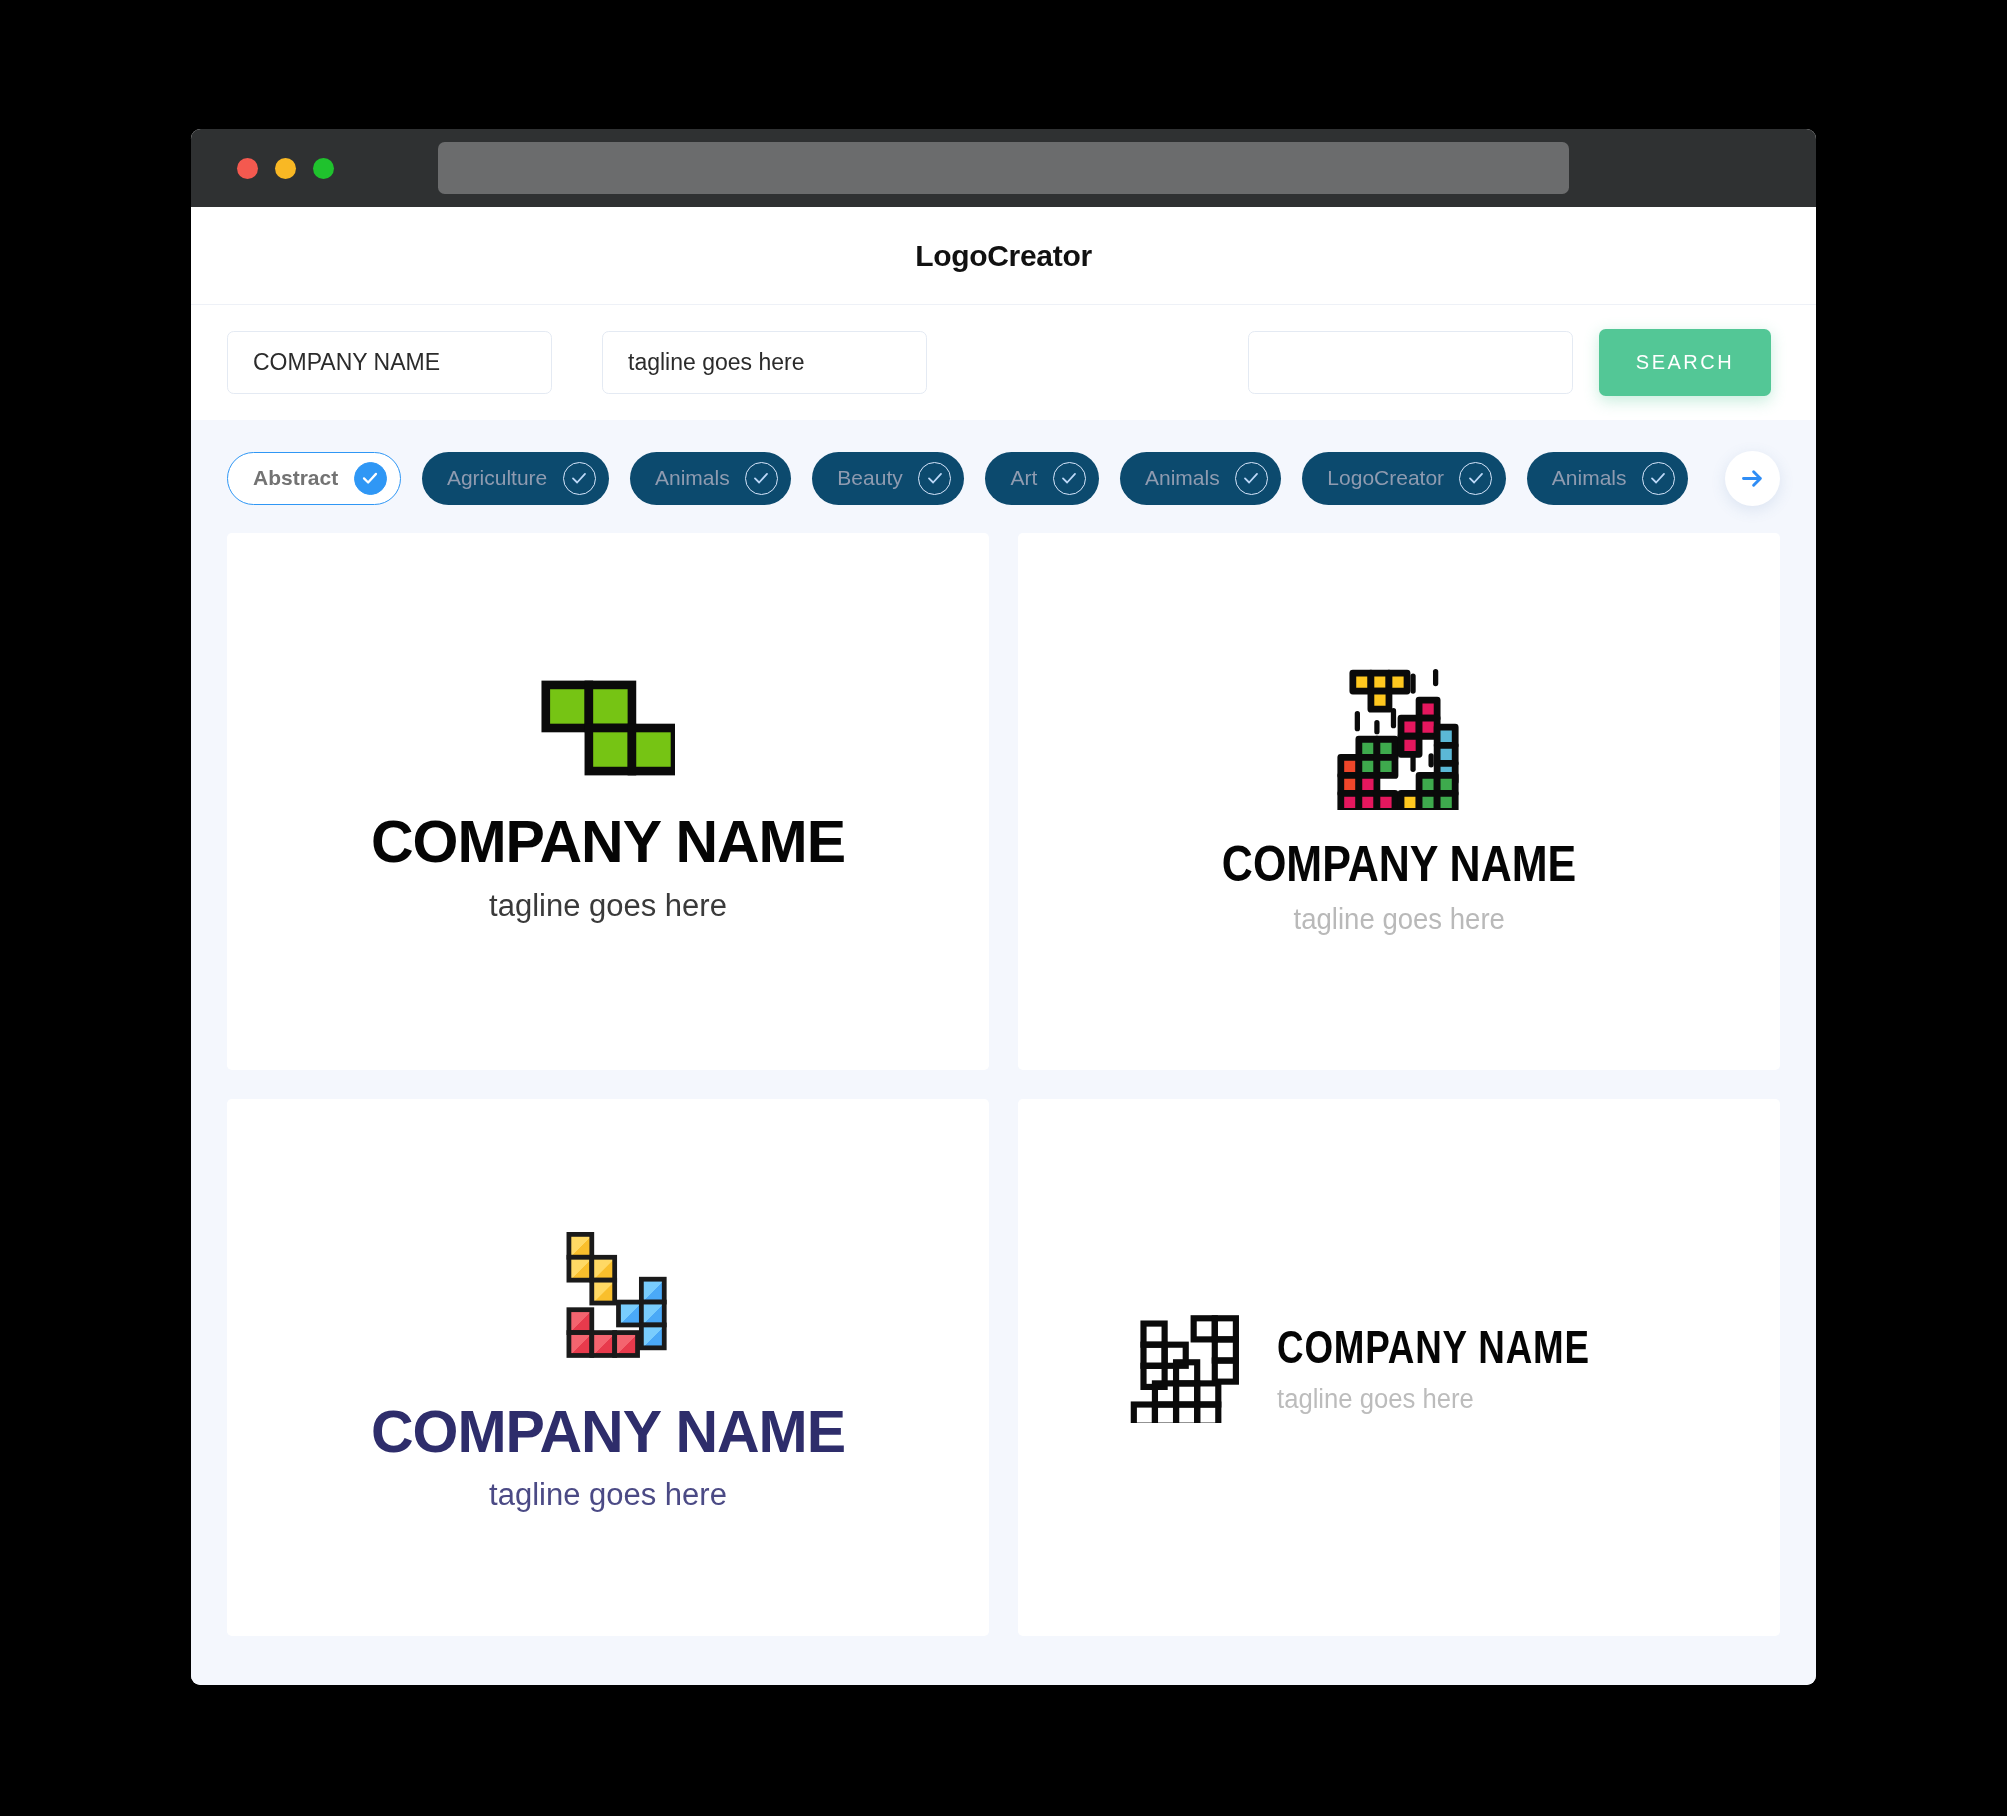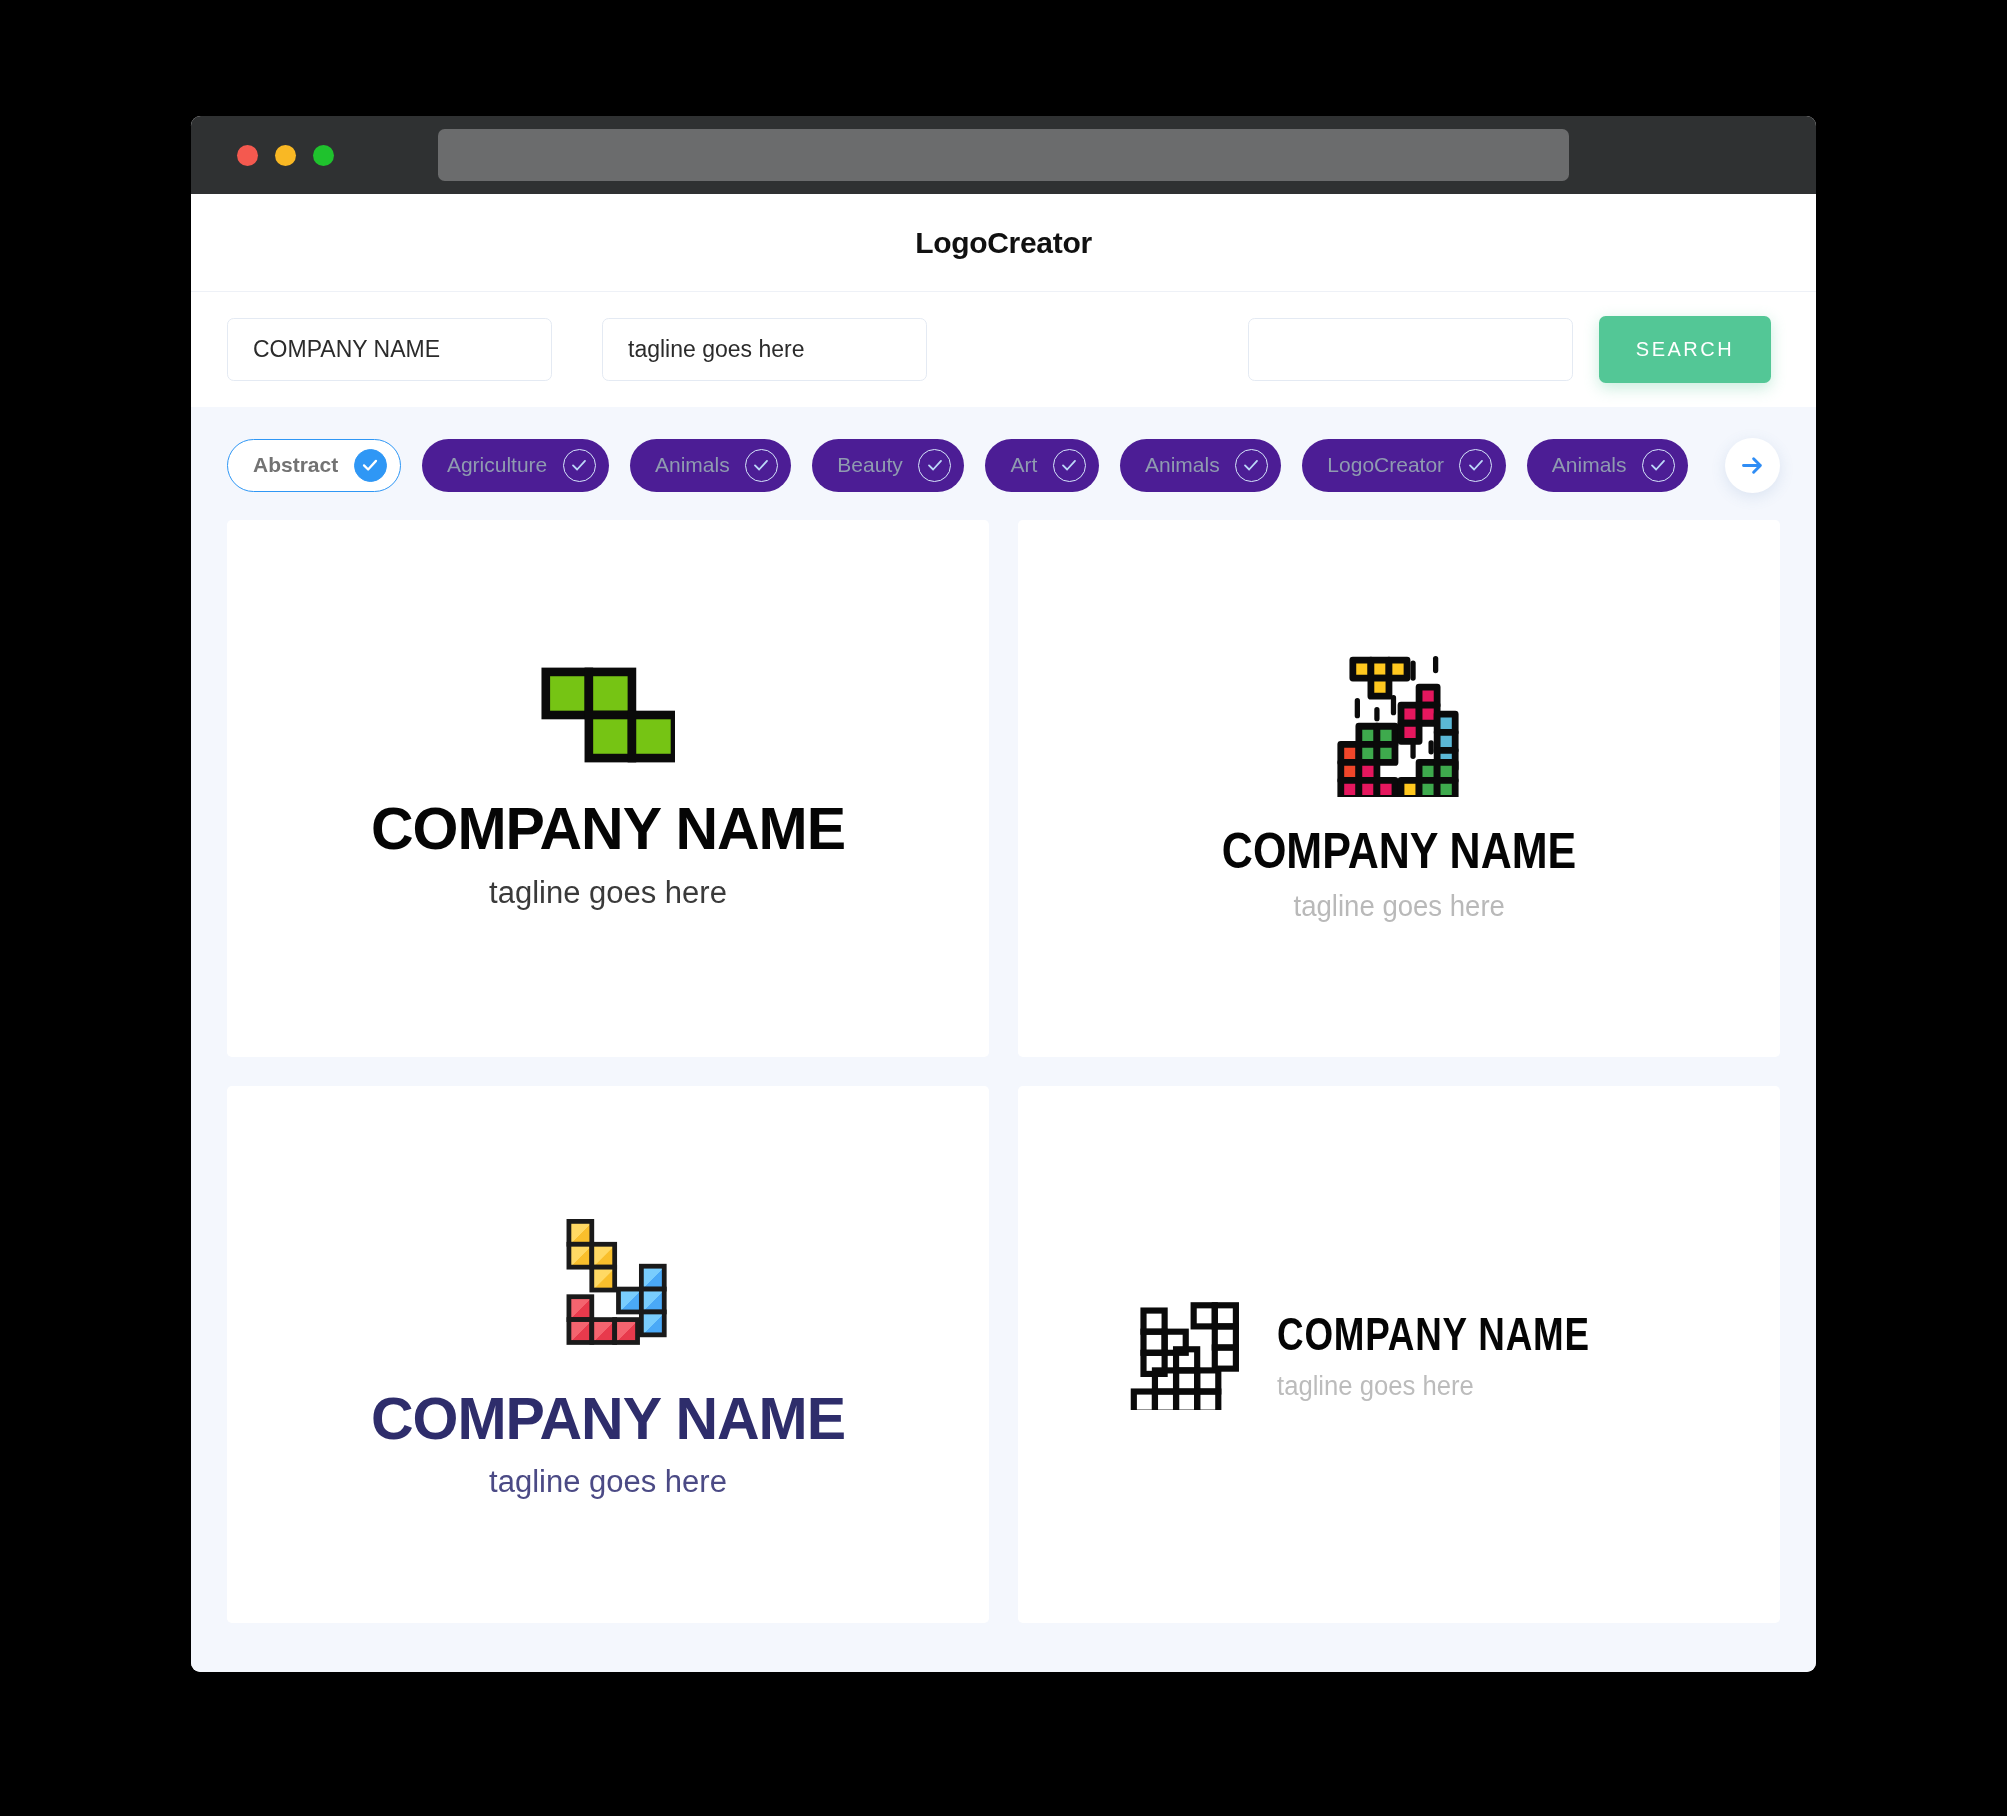--- a/index.html
+++ b/index.html
@@ -6,21 +6,21 @@
   html, body {
     width: 2007px; height: 1816px;
     background: #000000;
     font-family: "Liberation Sans", sans-serif;
     overflow: hidden;
   }
 
   
   #window {
     position: absolute;
-    left: 191px; top: 116px;
+    left: 191px; top: 129px;
     width: 1625px; height: 1556px;
     background: #ffffff;
     border-radius: 9.6px;
     overflow: hidden;
     box-shadow: 0 17px 57px rgba(0,0,0,0.35);
   }
 
   
   #titlebar {
     height: 78px;
@@ -111,21 +111,21 @@
     align-items: center;
     padding: 32.5px 0 29px 36px;
     position: relative;
     height: 113px;
   }
   .chip {
     display: flex;
     align-items: center;
     height: 53px;
     border-radius: 27px;
-    background: #4c1d95;
+    background: #0c4a6e;
     padding: 0 13.4px 0 25px;
     margin-right: 21px;
     white-space: nowrap;
     cursor: pointer;
   }
   .chip .chip-label {
     font-size: 21px;
     color: #8f9bb0;
     margin-right: 15.3px;
   }

